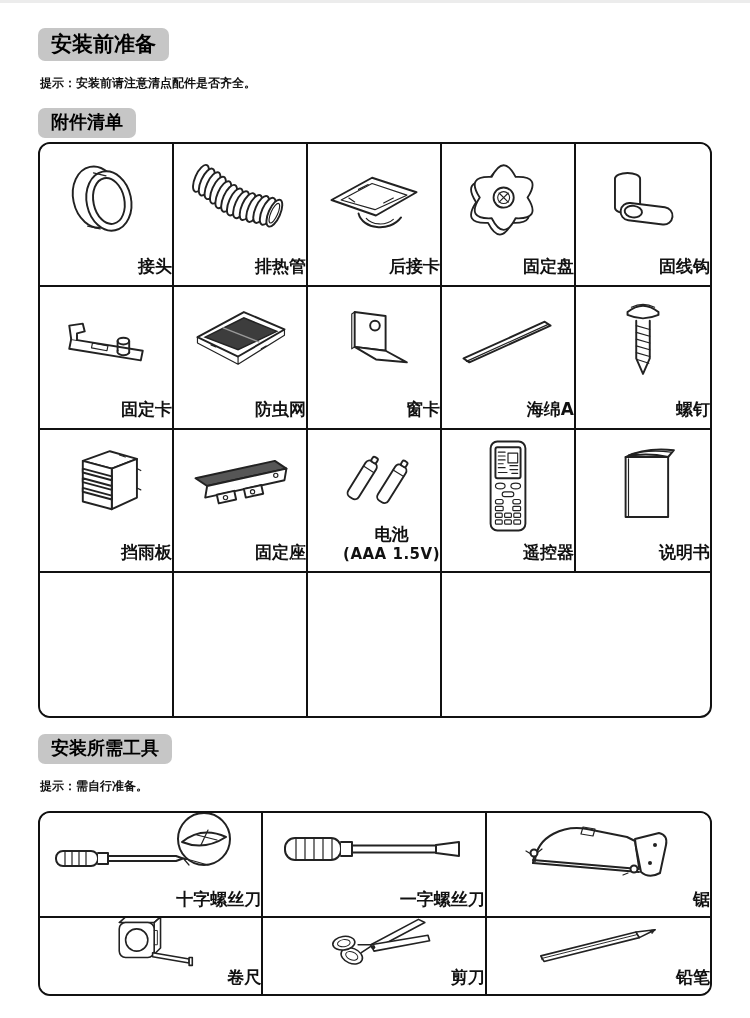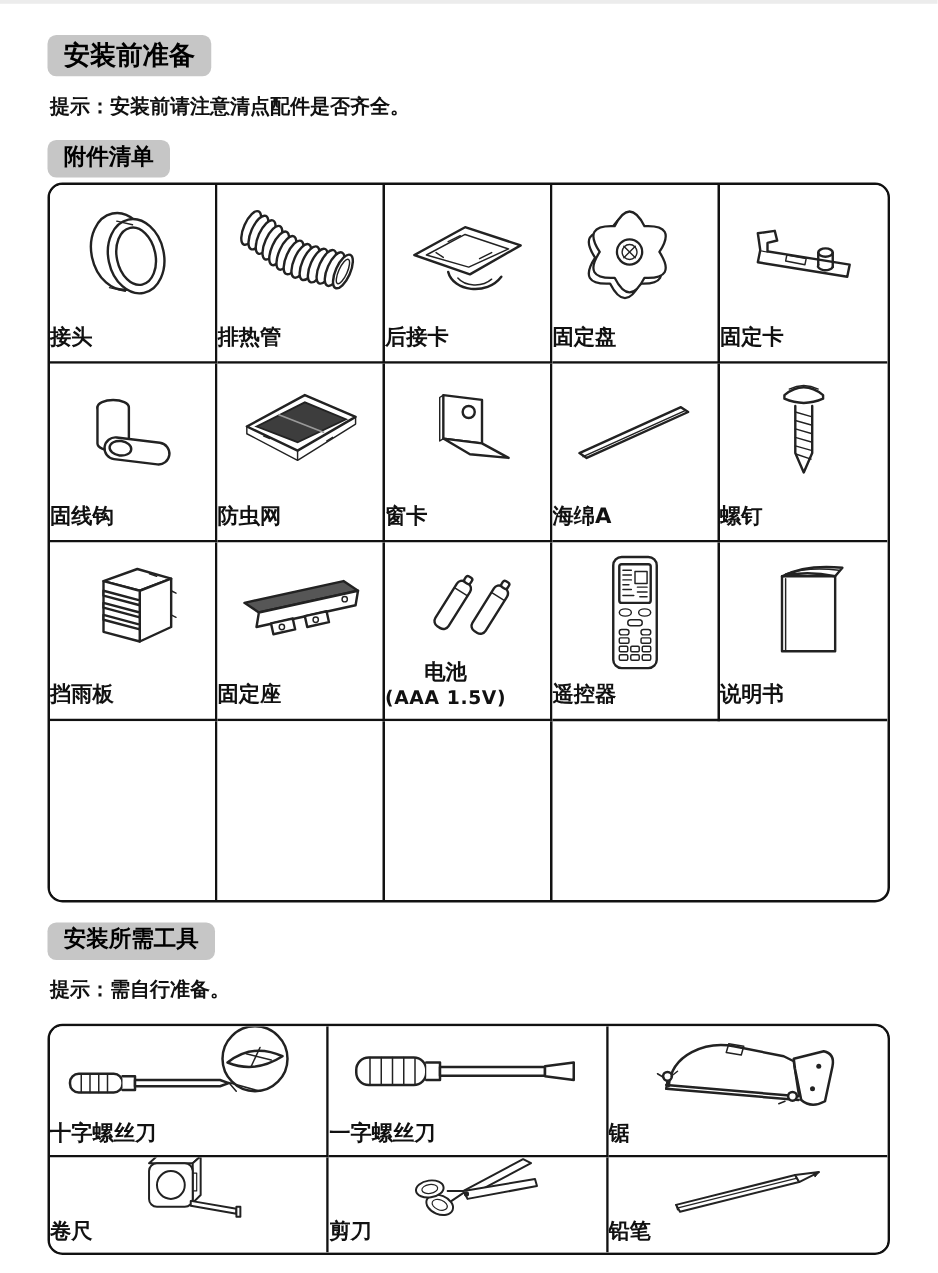--- a/index.html
+++ b/index.html
@@ -8,30 +8,30 @@
     font-family:"DejaVu Sans","Liberation Sans",sans-serif;color:#111;
     border-top:3px solid #ececec;box-sizing:border-box;
   }
   .content{padding:25px 38px 0 38px;}
   .sec-head{
     display:inline-block;background:#c6c6c6;color:#000000;font-weight:bold;
     border-radius:7px;padding:4px 13px 5px 13px;line-height:1.15;
   }
   .sec-head.big{font-size:21px;}
   .sec-head.small{font-size:18px;}
-  .tip{font-size:16px;font-weight:bold;color:#111;margin:14px 0 16px 2px;}
+  .tip{font-size:12px;font-weight:bold;color:#111;margin:14px 0 16px 2px;}
   .tbl{
     border:2.5px solid #111;border-radius:12px;overflow:hidden;
     display:grid;background:#fff;
   }
   .tbl.acc{grid-template-columns:repeat(5,1fr);grid-auto-rows:143px;margin-top:4px;}
   .tbl.tools{grid-template-columns:repeat(3,1fr);grid-template-rows:105px 76px;margin-top:4px;}
   .cell{
     border-right:2px solid #111;border-bottom:2px solid #111;
-    display:flex;flex-direction:column;align-items:flex-start;justify-content:flex-end;
+    display:flex;flex-direction:column;align-items:flex-end;justify-content:flex-end;
     overflow:hidden;background:#fff;
   }
   .tbl.acc .cell:nth-child(5n){border-right:none;}
   .tbl.acc .cell:nth-child(n+16){border-bottom:none;}
   .tbl.tools .cell:nth-child(3n){border-right:none;}
   .tbl.tools .cell:nth-child(n+4){border-bottom:none;}
   .art{flex:1;display:flex;align-items:center;justify-content:center;width:100%;}
   .lbl{font-size:17px;font-weight:bold;text-align:center;padding-bottom:8px;line-height:1.2;}
   .lbl .sub{display:block;font-size:15px;letter-spacing:0.5px;}
   .tools .lbl{padding-bottom:6px;}
@@ -113,41 +113,41 @@
             <path class="ln thin" d="M45,45 l10,10 M55,45 l-10,10"></path>
           </g>
         </svg>
       </div>
       <div class="lbl">固定盘</div>
     </div>
 
     <div class="cell">
       <div class="art">
         <svg width="116" height="100" viewBox="0 0 120 100">
+          <ellipse class="lnw" cx="44" cy="28" rx="13" ry="6"></ellipse>
+          <path class="lnw" d="M31,28 V58 a13,6 0 0 0 26,0 V28"></path>
+          <rect class="lnw" x="38" y="52" width="54" height="18" rx="9" transform="rotate(7 38 52)"></rect>
+          <ellipse class="lnw" cx="50" cy="62" rx="9" ry="6" transform="rotate(7 50 62)"></ellipse>
+        </svg>
+      </div>
+      <div class="lbl">固线钩</div>
+    </div>
+
+    <div class="cell">
+      <div class="art">
+        <svg width="116" height="100" viewBox="0 0 120 100">
           <path class="lnw" d="M24,46 L98,58 L96,68 L22,56 Z"></path>
           <path class="lnw" d="M24,46 L22,32 L36,30 L38,38 L30,40 L30,47"></path>
           <path class="ln thin" d="M46,50 l16,3 l-1,5 l-16,-3 Z"></path>
           <ellipse class="lnw" cx="78" cy="48" rx="6" ry="3.5"></ellipse>
           <path class="ln" d="M72,48 L72,58 M84,48 L84,60"></path>
           <path class="ln" d="M72,58 A6,3.5 0 0 0 84,60"></path>
         </svg>
       </div>
       <div class="lbl">固定卡</div>
-    </div>
-
-    <div class="cell">
-      <div class="art">
-        <svg width="116" height="100" viewBox="0 0 120 100">
-          <ellipse class="lnw" cx="44" cy="28" rx="13" ry="6"></ellipse>
-          <path class="lnw" d="M31,28 V58 a13,6 0 0 0 26,0 V28"></path>
-          <rect class="lnw" x="38" y="52" width="54" height="18" rx="9" transform="rotate(7 38 52)"></rect>
-          <ellipse class="lnw" cx="50" cy="62" rx="9" ry="6" transform="rotate(7 50 62)"></ellipse>
-        </svg>
-      </div>
-      <div class="lbl">固线钩</div>
     </div>
 
     <div class="cell">
       <div class="art">
         <svg width="116" height="100" viewBox="0 0 120 100">
           <path class="lnw" d="M16,44 L64,18 L106,36 L58,64 Z"></path>
           <path d="M24,44 L64,24 L98,38 L58,57 Z" fill="#3d3d3d" stroke="#222" stroke-width="1.5"></path>
           <path d="M42,34 L80,49" stroke="#9a9a9a" stroke-width="1.4" fill="none"></path>
           <path class="ln thin" d="M16,44 l0,6 L58,72 l0,-8 M106,36 l0,6 L58,72"></path>
           <path class="ln thin" d="M30,52 l5,2 M82,56 l5,-3"></path>

